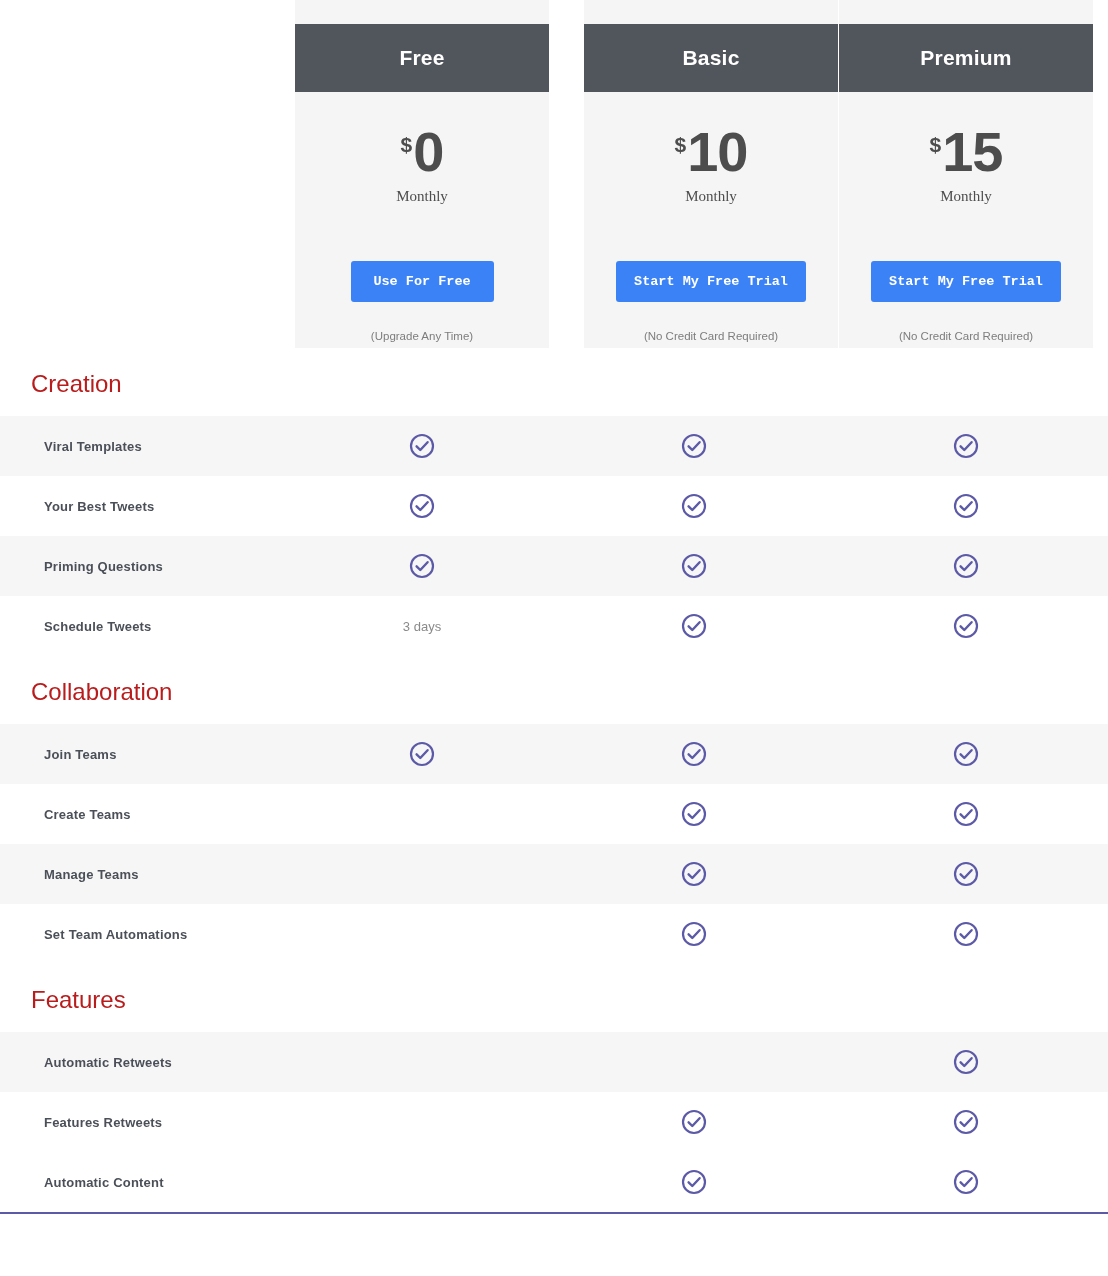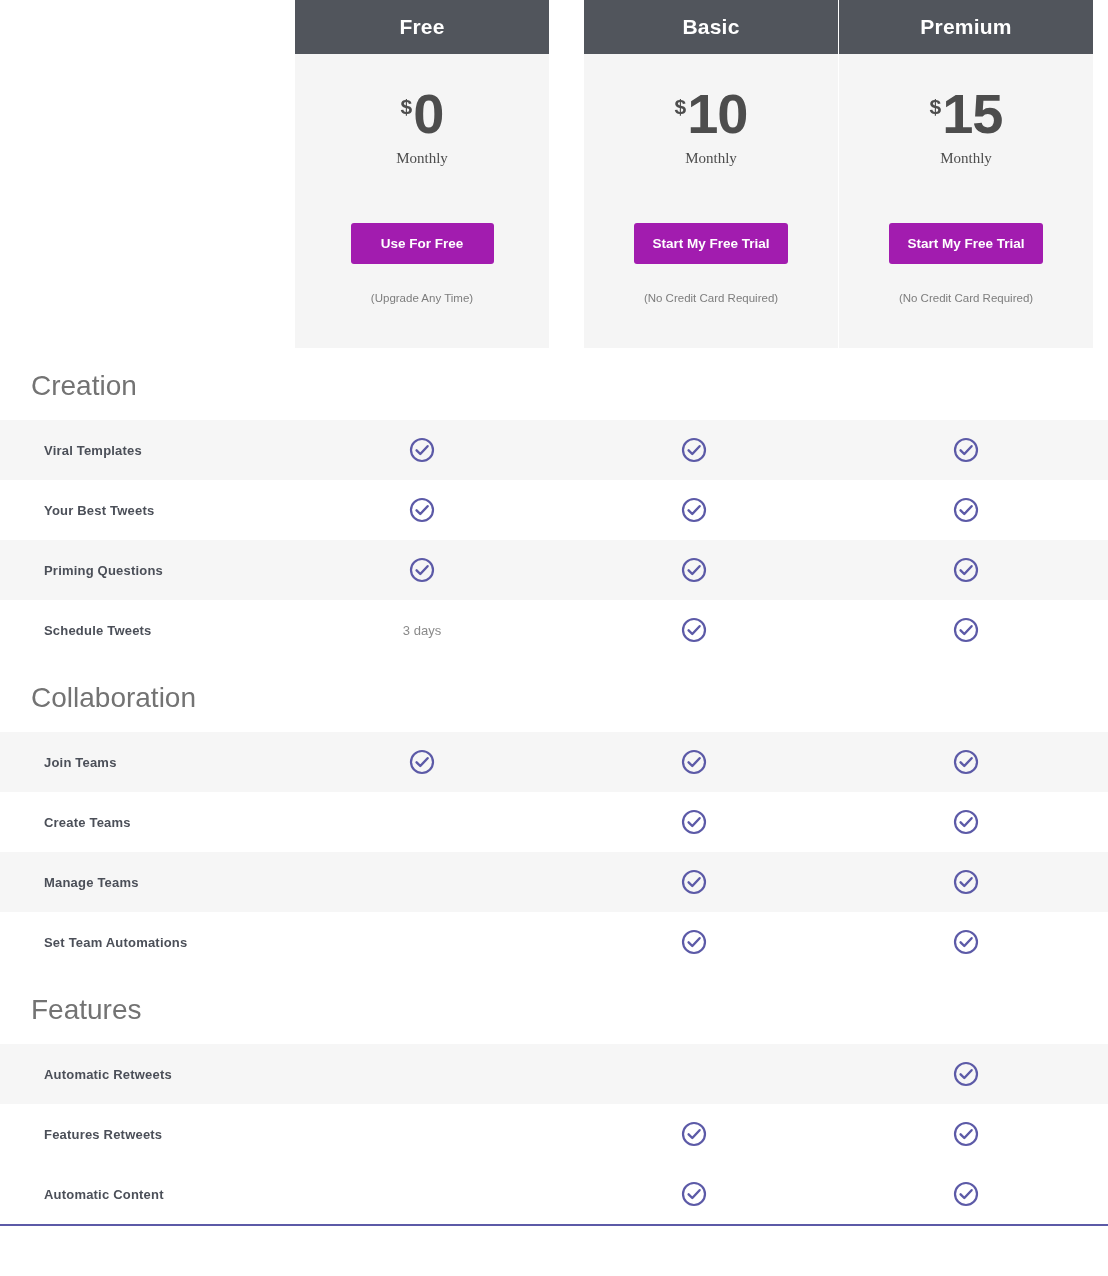--- a/index.html
+++ b/index.html
@@ -32,29 +32,30 @@
     height: 348px;
     background: #f5f5f5;
     display: flex;
     flex-direction: column;
   }
   .plan-card.col0 { left: 295px; }
   .plan-card.col1 { left: 584px; }
   .plan-card.col2 { left: 839px; }
 
   .plan-head {
-    height: 54px;
+    height: 68px;
     background: #51555c;
     color: #ffffff;
     font-size: 21px;
     font-weight: bold;
     display: flex;
     align-items: center;
     justify-content: center;
     letter-spacing: .2px;
+    margin-top: 24px;
   }
 
   .plan-body {
     flex: 1;
     display: flex;
     flex-direction: column;
     align-items: center;
     padding-top: 33px;
   }
 
@@ -80,44 +81,44 @@
   }
   .period {
     font-family: "Liberation Serif", serif;
     font-size: 15px;
     color: #4d4d4d;
     margin-top: 10px;
   }
 
   .cta {
     margin-top: 56px;
-    background: #a21caf;
+    background: #3b82f6;
     color: #ffffff;
     border: none;
     border-radius: 3px;
-    font-family: Liberation Sans, sans-serif;
+    font-family: Liberation Mono, monospace;
     font-size: 13.5px;
     font-weight: bold;
     padding: 0 18px;
     height: 41px;
     min-width: 143px;
     cursor: pointer;
     white-space: nowrap;
   }
 
   .cta-note {
     margin-top: 28px;
     font-size: 11.5px;
     color: #7d7d7d;
   }
 
   
   .section-title {
-    font-size: 28px;
-    color: #737373;
+    font-size: 24px;
+    color: #b91c1c;
     font-weight: normal;
     padding: 22px 0 18px 31px;
   }
 
   .feature-row {
     position: relative;
     height: 60px;
     display: flex;
     align-items: center;
     background: #ffffff;

